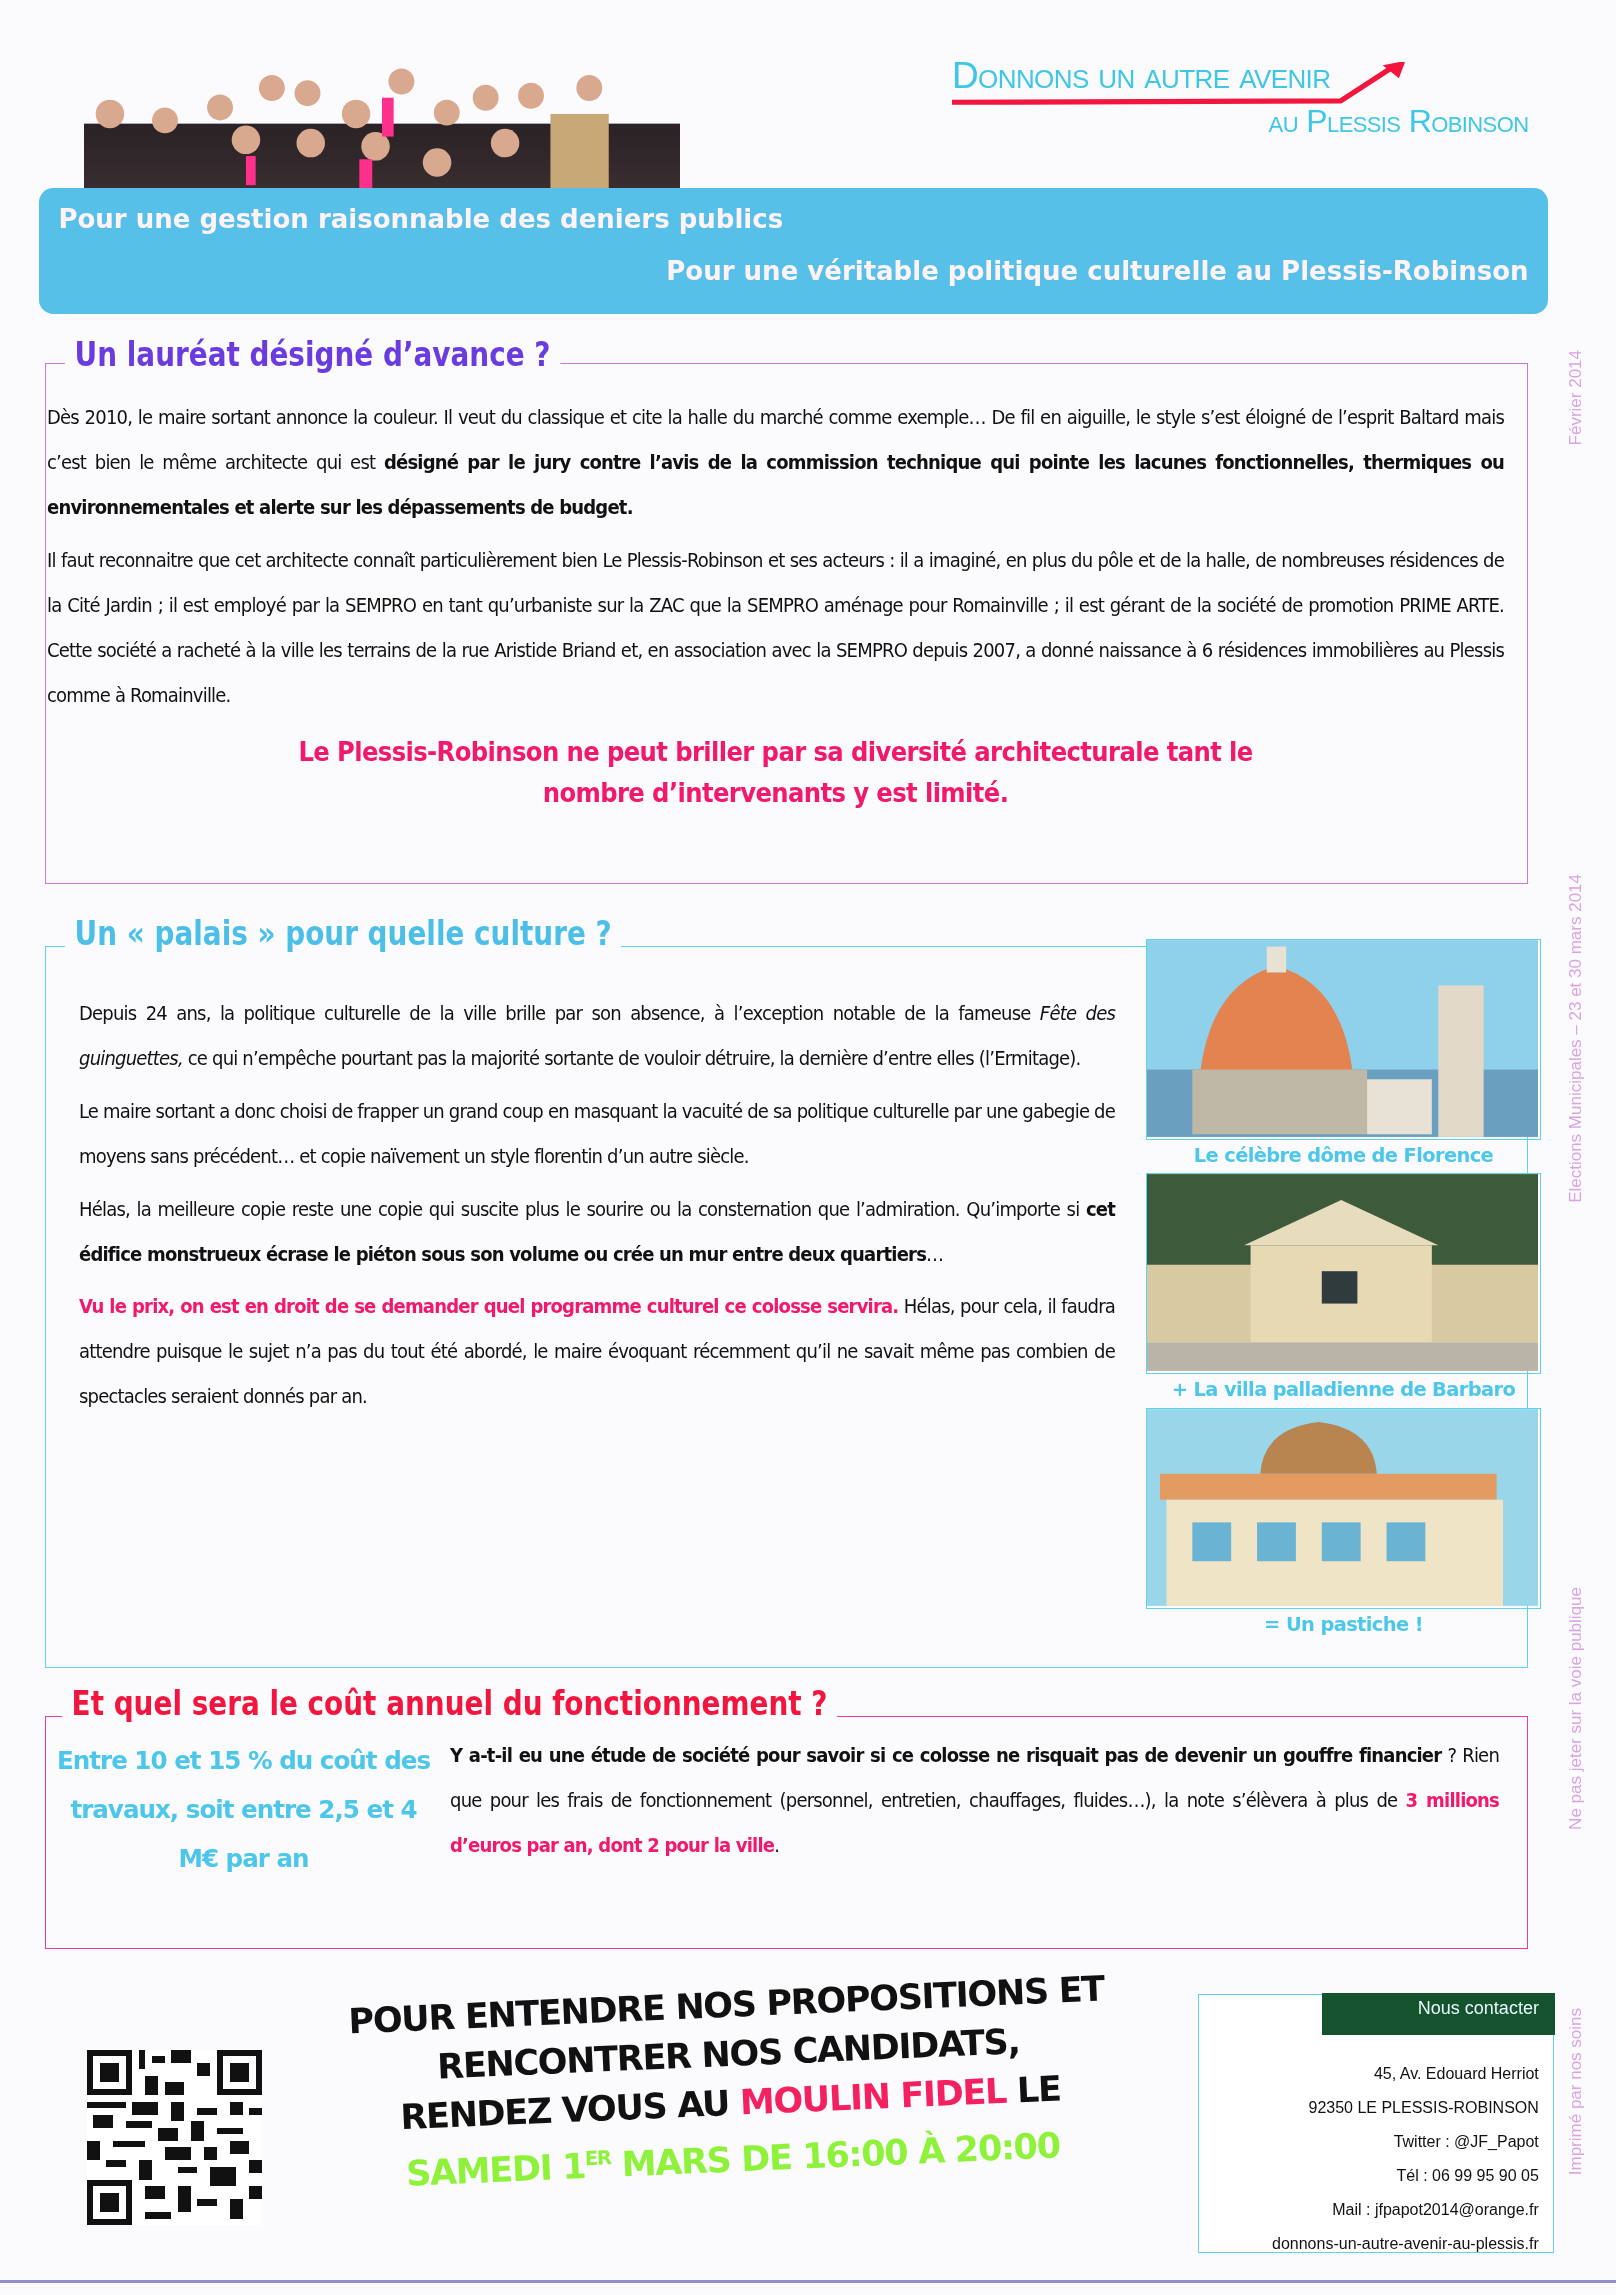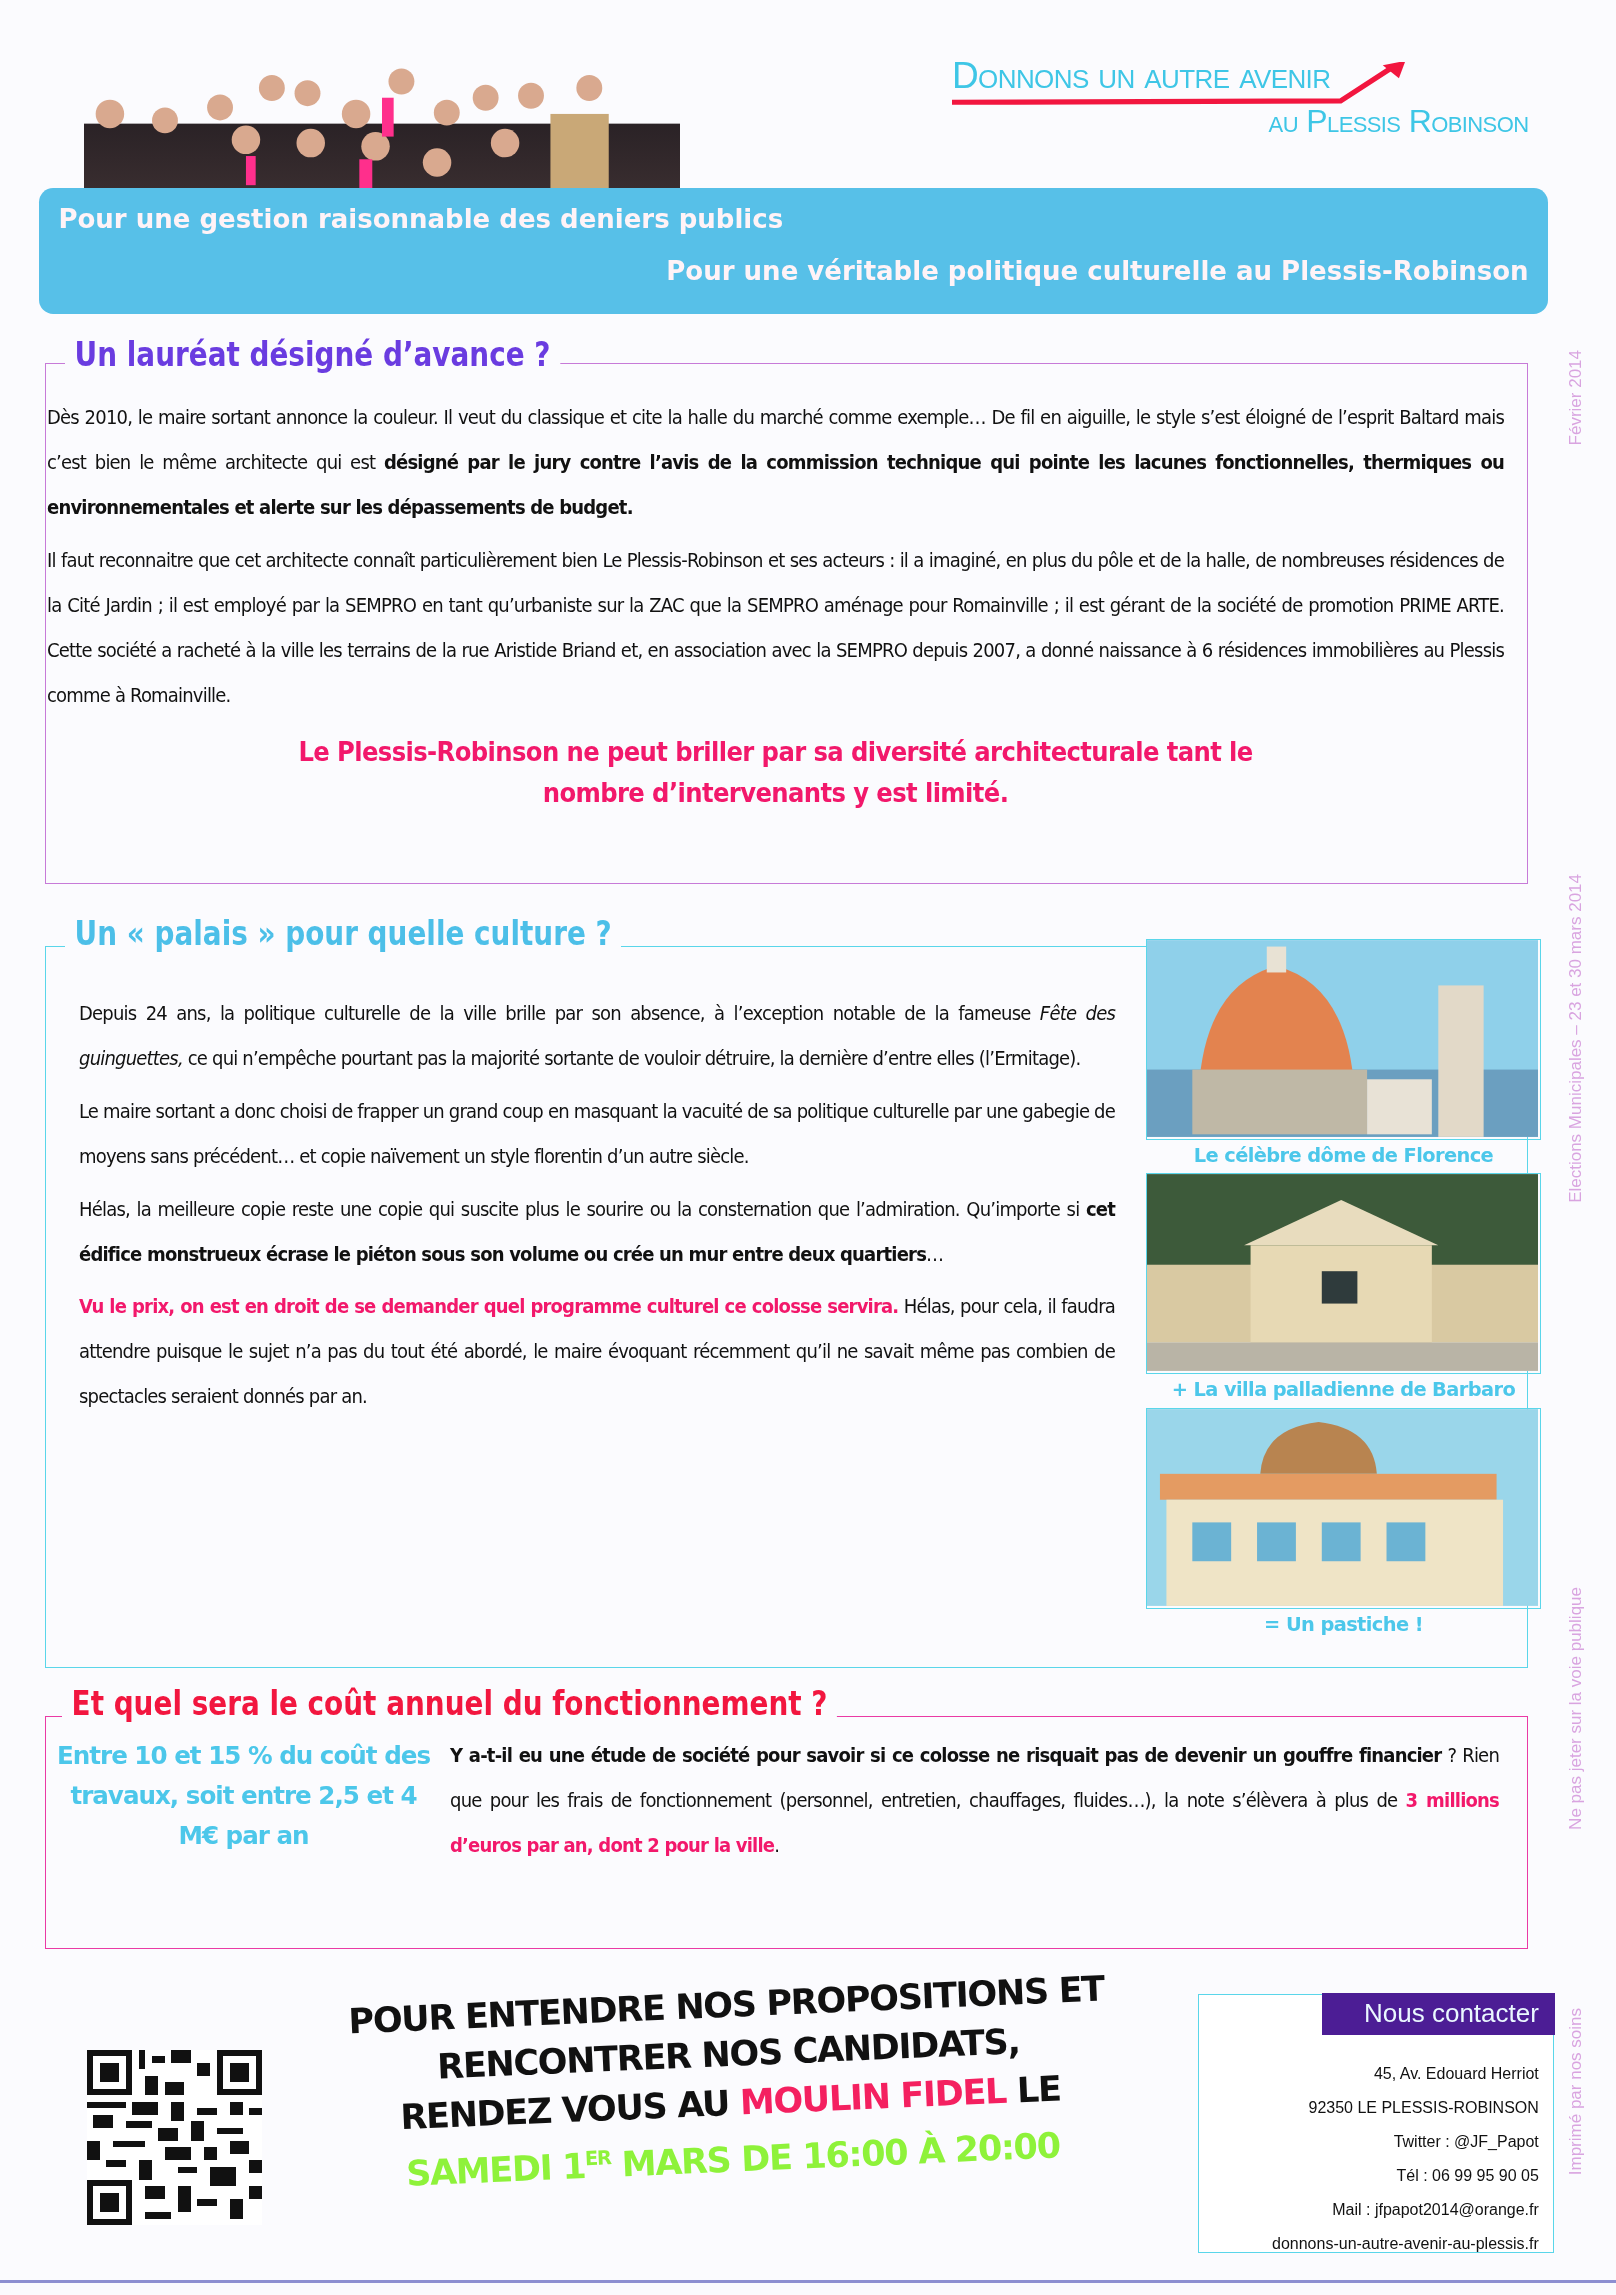--- a/index.html
+++ b/index.html
@@ -33,32 +33,32 @@
   #sec2 .sec-title { left: 65px; top: 913px; color: #4cbfe8; }
   #sec2 .body { position: absolute; left: 79px; top: 991px; width: 1036px; }
 
   .gallery { position: absolute; left: 1146px; top: 939px; width: 395px; }
   .pic { position: relative; width: 100%; height: 201px; border: 1.9px solid #5ad6ea; overflow: hidden; }
   .caption { text-align: center; font-family: "DejaVu Sans", sans-serif; font-weight: bold; color: #4cc7ea; font-size: 19.4px; letter-spacing: -0.6px; margin: 3.9px 0 6.5px; }
 
   
   #sec3 .frame { left: 45px; top: 1716px; width: 1483px; height: 233px; border-color: #ea3aa5; }
   #sec3 .sec-title { left: 62px; top: 1683px; color: #f2163f; }
-  #sec3 .side { position: absolute; left: 49px; top: 1736px; width: 389px; text-align: center; font-family: "DejaVu Sans", sans-serif; font-weight: bold; font-size: 24.6px; line-height: 40px; color: #4cc7ea; letter-spacing: -1px; }
+  #sec3 .side { position: absolute; left: 49px; top: 1736px; width: 389px; text-align: center; font-family: "DejaVu Sans", sans-serif; font-weight: bold; font-size: 24.6px; line-height: 49px; color: #4cc7ea; letter-spacing: -1px; }
   #sec3 .body { position: absolute; left: 450px; top: 1733px; width: 1049px; }
 
   
   .qr { position: absolute; left: 87px; top: 2050px; width: 175px; height: 175px; }
   .cta { position: absolute; left: 337px; top: 1998px; width: 777px; transform: rotate(-2.5deg); transform-origin: left top; font-family: "DejaVu Sans", sans-serif; font-weight: bold; font-size: 35px; line-height: 49px; text-align: center; letter-spacing: -1.3px; }
   .cta .red { color: #f42060; }
   .cta .green { color: #8ef23a; }
   .cta sup { font-size: 19.4px; }
 
   .contact { position: absolute; left: 1198px; top: 1994px; width: 356px; height: 259px; border: 1.9px solid #5ad6ea; background: #fff; }
-  .contact .head { position: absolute; right: -1.9px; top: -1.9px; width: 233px; height: 42px; background: #4c1d95; color: #eaf8ff; font-family: "Liberation Sans", sans-serif; font-size: 26px; text-align: right; padding: 5.2px 16px 0 0; }
+  .contact .head { position: absolute; right: -1.9px; top: -1.9px; width: 233px; height: 42px; background: #14532d; color: #eaf8ff; font-family: "Liberation Sans", sans-serif; font-size: 18px; text-align: right; padding: 5.2px 16px 0 0; }
   .contact .lines { position: absolute; right: 14.2px; top: 62px; text-align: right; font-family: "Liberation Sans", sans-serif; font-size: 16px; line-height: 34px; }
 
   .bottomline { position: absolute; left: 0; top: 2280px; width: 1617px; height: 2.6px; background: #8d8fd1; }
 
   
   .vert { position: absolute; font-family: "Liberation Sans", sans-serif; font-size: 17px; color: #d9a4e0; writing-mode: vertical-rl; transform: rotate(180deg); white-space: nowrap; }
 </style>
 </head>
 <body>
 

